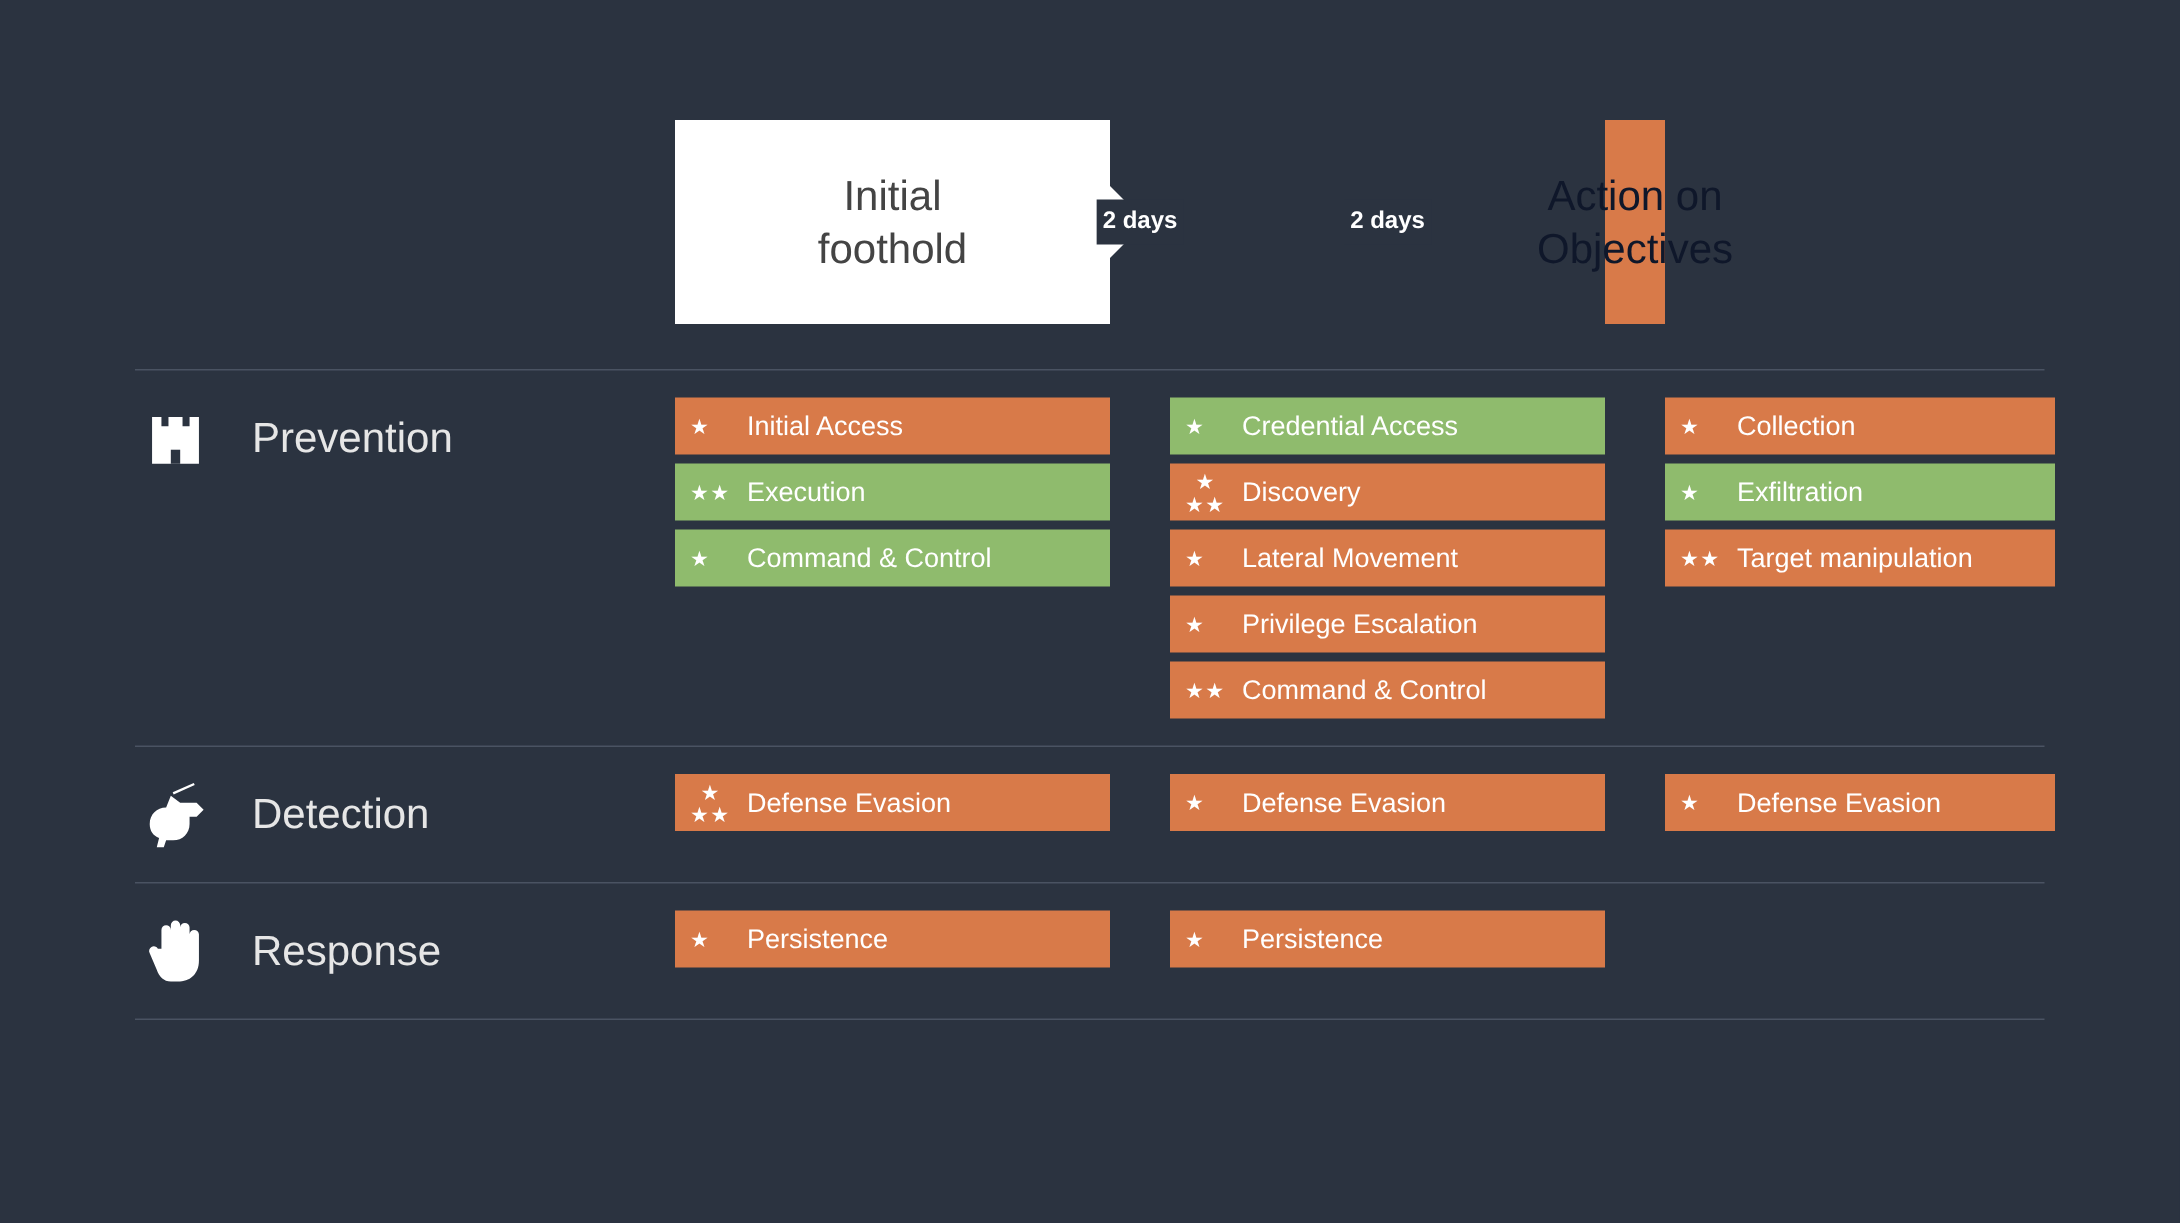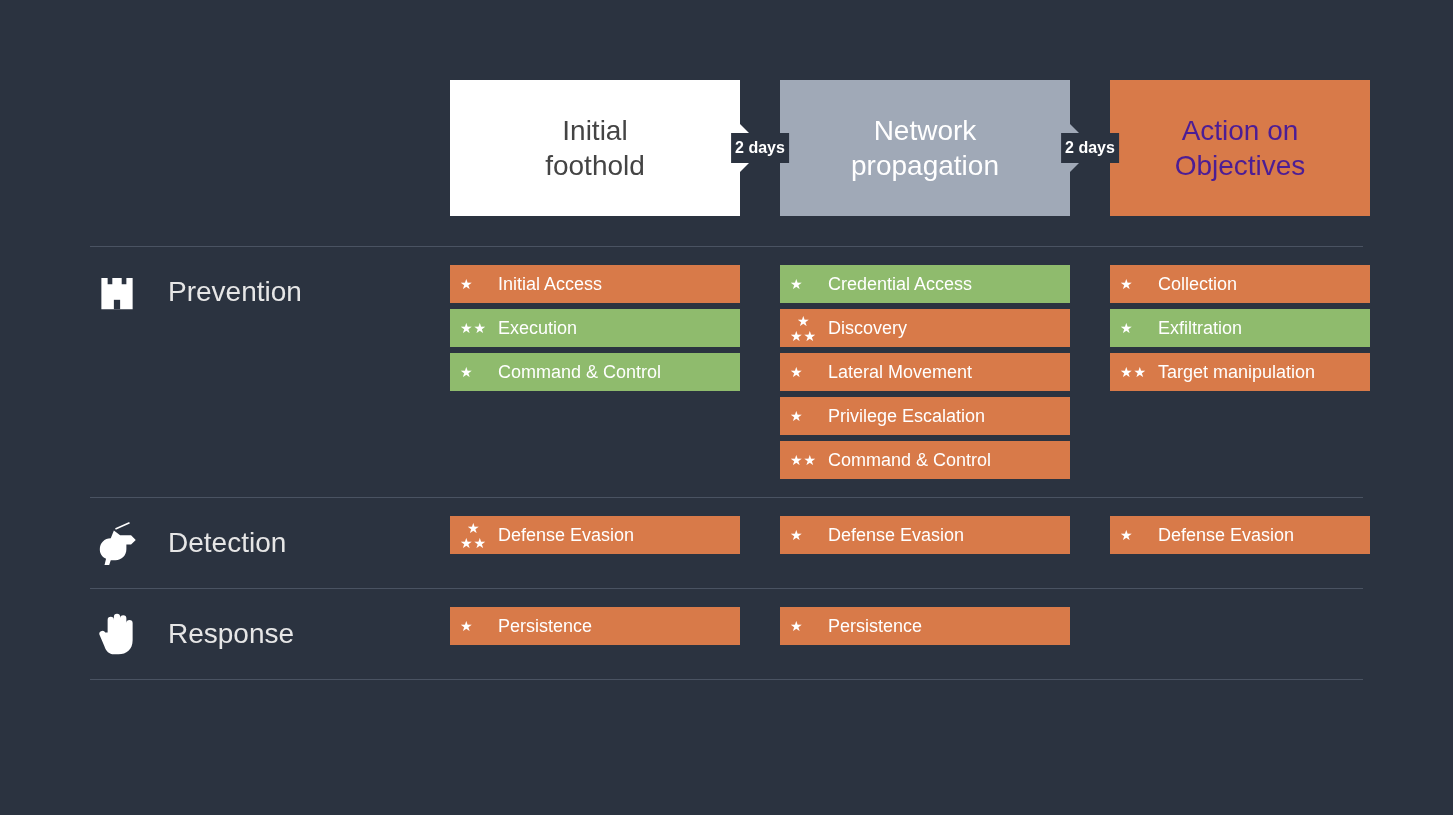--- a/index.html
+++ b/index.html
@@ -26,21 +26,21 @@
     justify-content: center;
     text-align: center;
     font-size: 28px;
     font-weight: 300;
     line-height: 1.25;
     padding: 10px;
     position: relative;
   }
   .phase-white { background: #ffffff; color: #444; }
   .phase-gray  { background: #a0a9b7; color: #fff; }
-  .phase-orange{ background: #d87a49; color: #4c1d95; }
+  .phase-orange{ background: #d87a49; color: #0f172a; }
   .gap-cell {
     position: relative;
     height: 136px;
   }
   .gap-label {
     position: absolute;
     top: 50%;
     left: 50%;
     transform: translate(-50%, -50%);
     background: #2b3340;
@@ -132,24 +132,20 @@
 
     <div class="phase-box phase-white" style="position:relative;">
       <span>Initial<br>foothold</span>
       <div class="arrow arrow-white"></div>
     </div>
 
     <div class="gap-cell">
       <div class="gap-label">2 days</div>
     </div>
 
-    <div class="phase-box phase-gray" style="position:relative;">
-      <span>Network<br>propagation</span>
-      <div class="arrow arrow-gray"></div>
-    </div>
 
     <div class="gap-cell">
       <div class="gap-label">2 days</div>
     </div>
 
     <div class="phase-box phase-orange">
       <span>Action on<br>Objectives</span>
     </div>
   </div>
 

